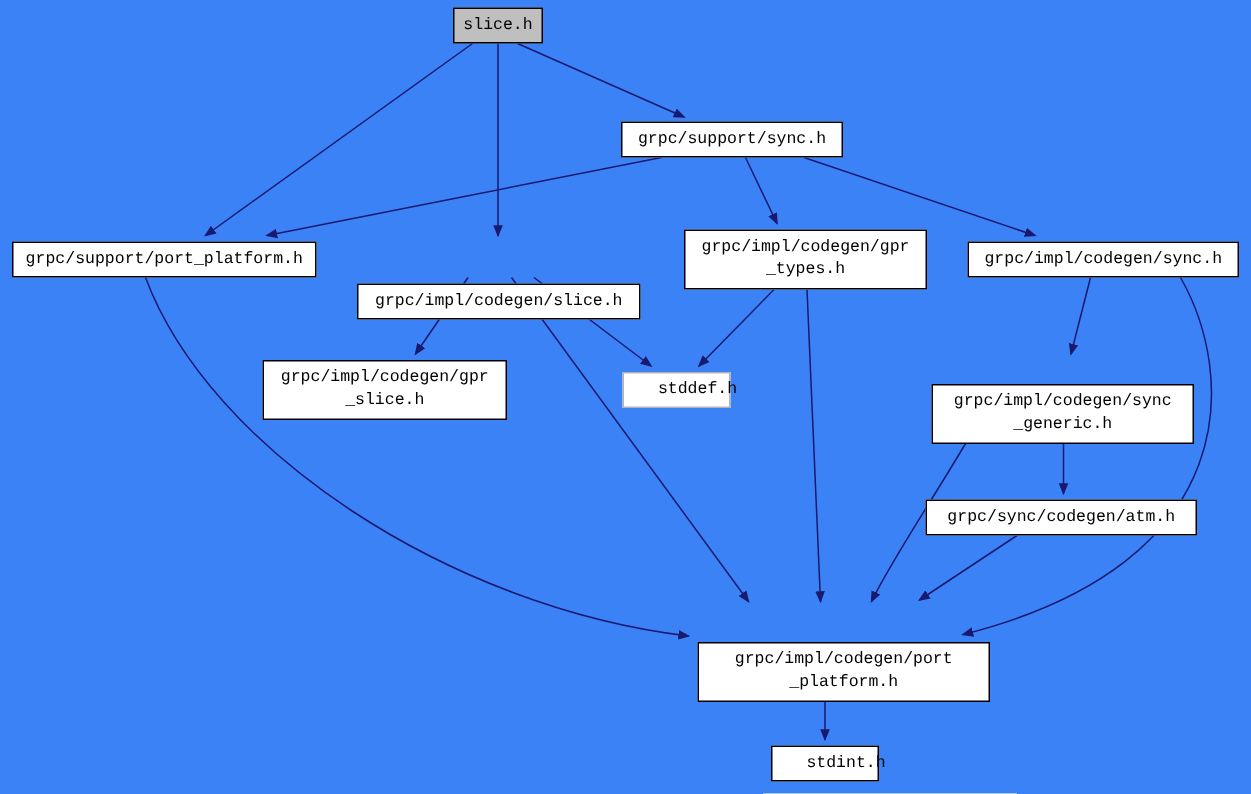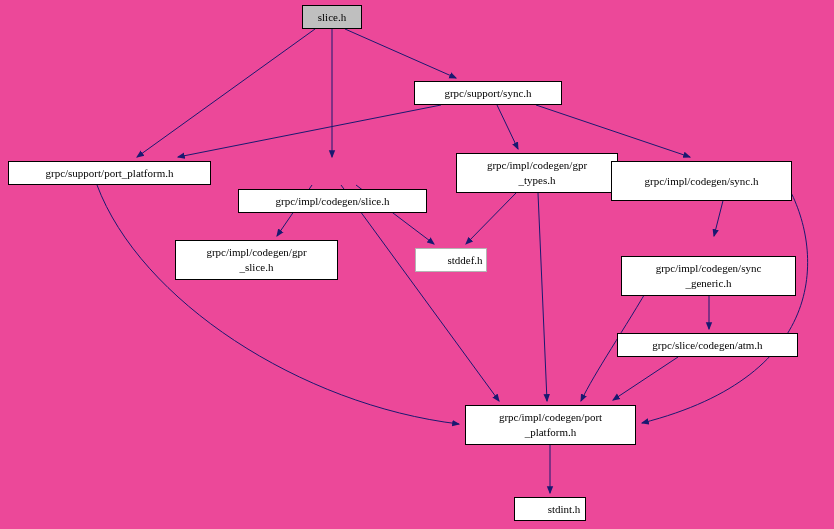--- a/index.html
+++ b/index.html
@@ -1,21 +1,21 @@
 <!DOCTYPE html>
 <html><head>
 <meta charset="utf-8">
 <style>
   html, body { margin: 0; padding: 0; background: #ffffff; }
   .graph {
     position: relative;
     width: 834px;
     height: 529px;
-    font-family: Liberation Serif, serif;
-    background: #ec4899;
+    font-family: Liberation Mono, monospace;
+    background: #3b82f6;
     overflow: hidden;
   }
   .edges {
     position: absolute;
     left: 0; top: 0;
     width: 834px; height: 529px;
     pointer-events: none;
   }
   .node {
     position: absolute;
@@ -81,30 +81,30 @@
 
   <div class="node" style="left:8px; top:161px; width:203px; height:24px;">grpc/support/port_platform.h</div>
 
   <div class="node" style="left:414px; top:81px; width:148px; height:24px;">grpc/support/sync.h</div>
 
   <div class="node" style="left:238px; top:161px; width:189px; height:24px;margin-top:28px;">grpc/impl/codegen/slice.h</div>
 
   <div class="node" style="left:456px; top:153px; width:162px; height:40px;">grpc/impl/codegen/gpr
 _types.h</div>
 
-  <div class="node" style="left:611px; top:161px; width:181px; height:40px;">grpc/impl/codegen/sync.h</div>
+  <div class="node" style="left:645px; top:161px; width:181px; height:24px;">grpc/impl/codegen/sync.h</div>
 
   <div class="node" style="left:175px; top:240px; width:163px; height:40px;">grpc/impl/codegen/gpr
 _slice.h</div>
 
   <div class="node external" style="left:415px; top:248px; width:72px; height:24px;padding-left:28px;">stddef.h</div>
 
   <div class="node" style="left:621px; top:256px; width:175px; height:40px;">grpc/impl/codegen/sync
 _generic.h</div>
 
-  <div class="node" style="left:617px; top:333px; width:181px; height:24px;">grpc/slice/codegen/atm.h</div>
+  <div class="node" style="left:617px; top:333px; width:181px; height:24px;">grpc/sync/codegen/atm.h</div>
 
-  <div class="node" style="left:465px; top:405px; width:171px; height:40px;">grpc/impl/codegen/port
+  <div class="node" style="left:465px; top:428px; width:195px; height:40px;">grpc/impl/codegen/port
 _platform.h</div>
 
   <div class="node" style="left:514px; top:497px; width:72px; height:24px;padding-left:28px;">stdint.h</div>
 
 </div>
 
 </body></html>

